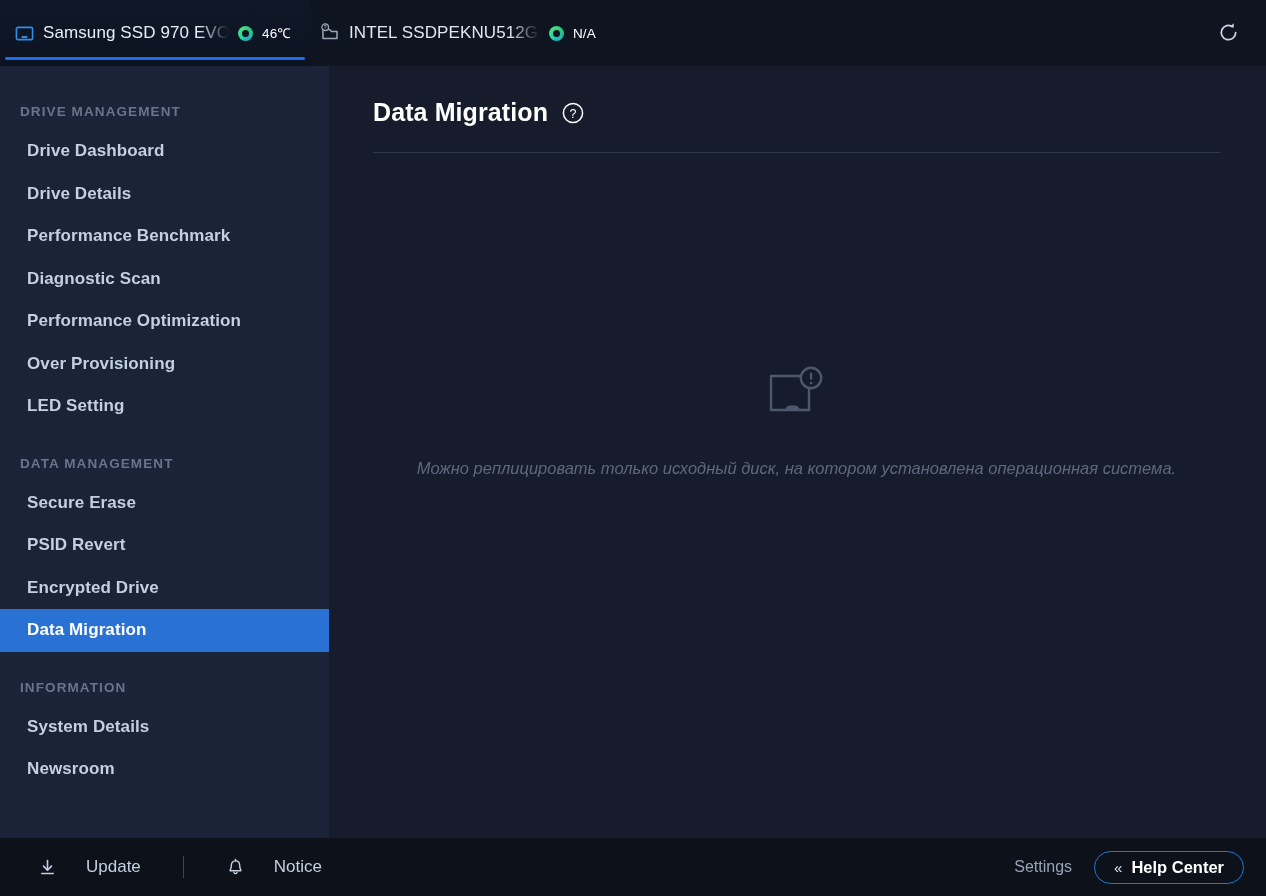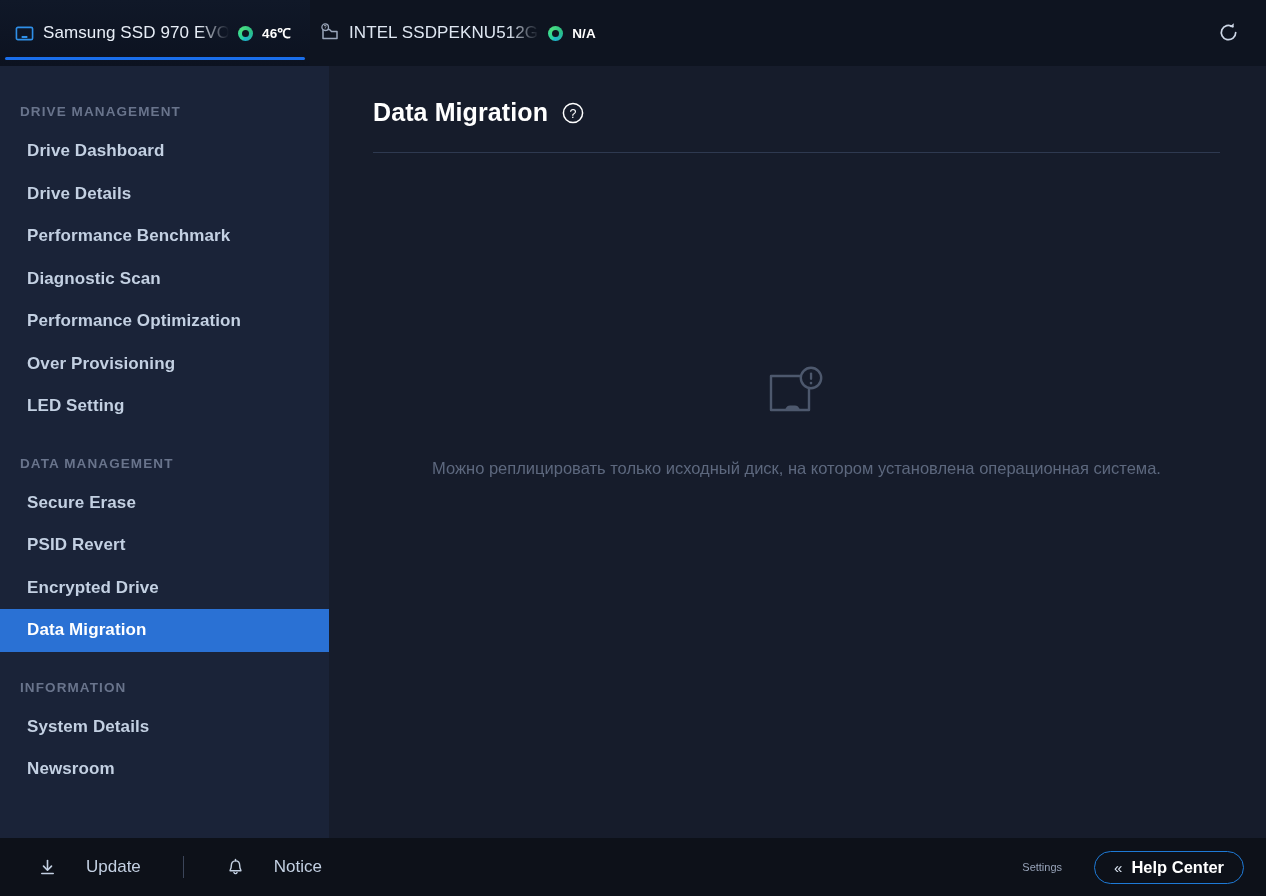--- a/index.html
+++ b/index.html
@@ -93,21 +93,21 @@
   }
   .status-ring::after {
     content: "";
     position: absolute;
     inset: 4px;
     border-radius: 50%;
     background: #0e1420;
   }
   .status-val {
     font-size: 13.5px;
-    font-weight: bold;
+    font-weight: normal;
     color: #ffffff;
     white-space: nowrap;
     letter-spacing: .2px;
   }
 
   .refresh-btn {
     position: absolute;
     right: 22px;
     top: 16px;
     width: 32px; height: 32px;
@@ -203,20 +203,21 @@
     width: 64px;
     height: 54px;
     margin-bottom: 36px;
   }
   .empty-msg {
     font-size: 16.5px;
     line-height: 1.52;
     color: #5d687e;
     text-align: center;
     max-width: 800px;
+    font-style: italic;
   }
 
   
   .footer {
     flex: 0 0 58px;
     height: 58px;
     background: #0d1119;
     display: flex;
     align-items: center;
     padding: 0 22px 0 38px;
@@ -230,24 +231,24 @@
     cursor: pointer;
   }
   .foot-sep {
     width: 1px;
     height: 22px;
     background: #3b4559;
     margin: 0 42px;
   }
   .foot-spacer { flex: 1 1 auto; }
   .settings-btn {
-    font-size: 11px;
+    font-size: 16px;
     color: #97a3b8;
     cursor: pointer;
-    margin-right: 32px;
+    margin-right: 22px;
   }
   .help-center-btn {
     display: flex;
     align-items: center;
     gap: 9px;
     height: 33px;
     padding: 0 19px;
     border: 1.5px solid #1e7ad6;
     border-radius: 17px;
     background: transparent;

